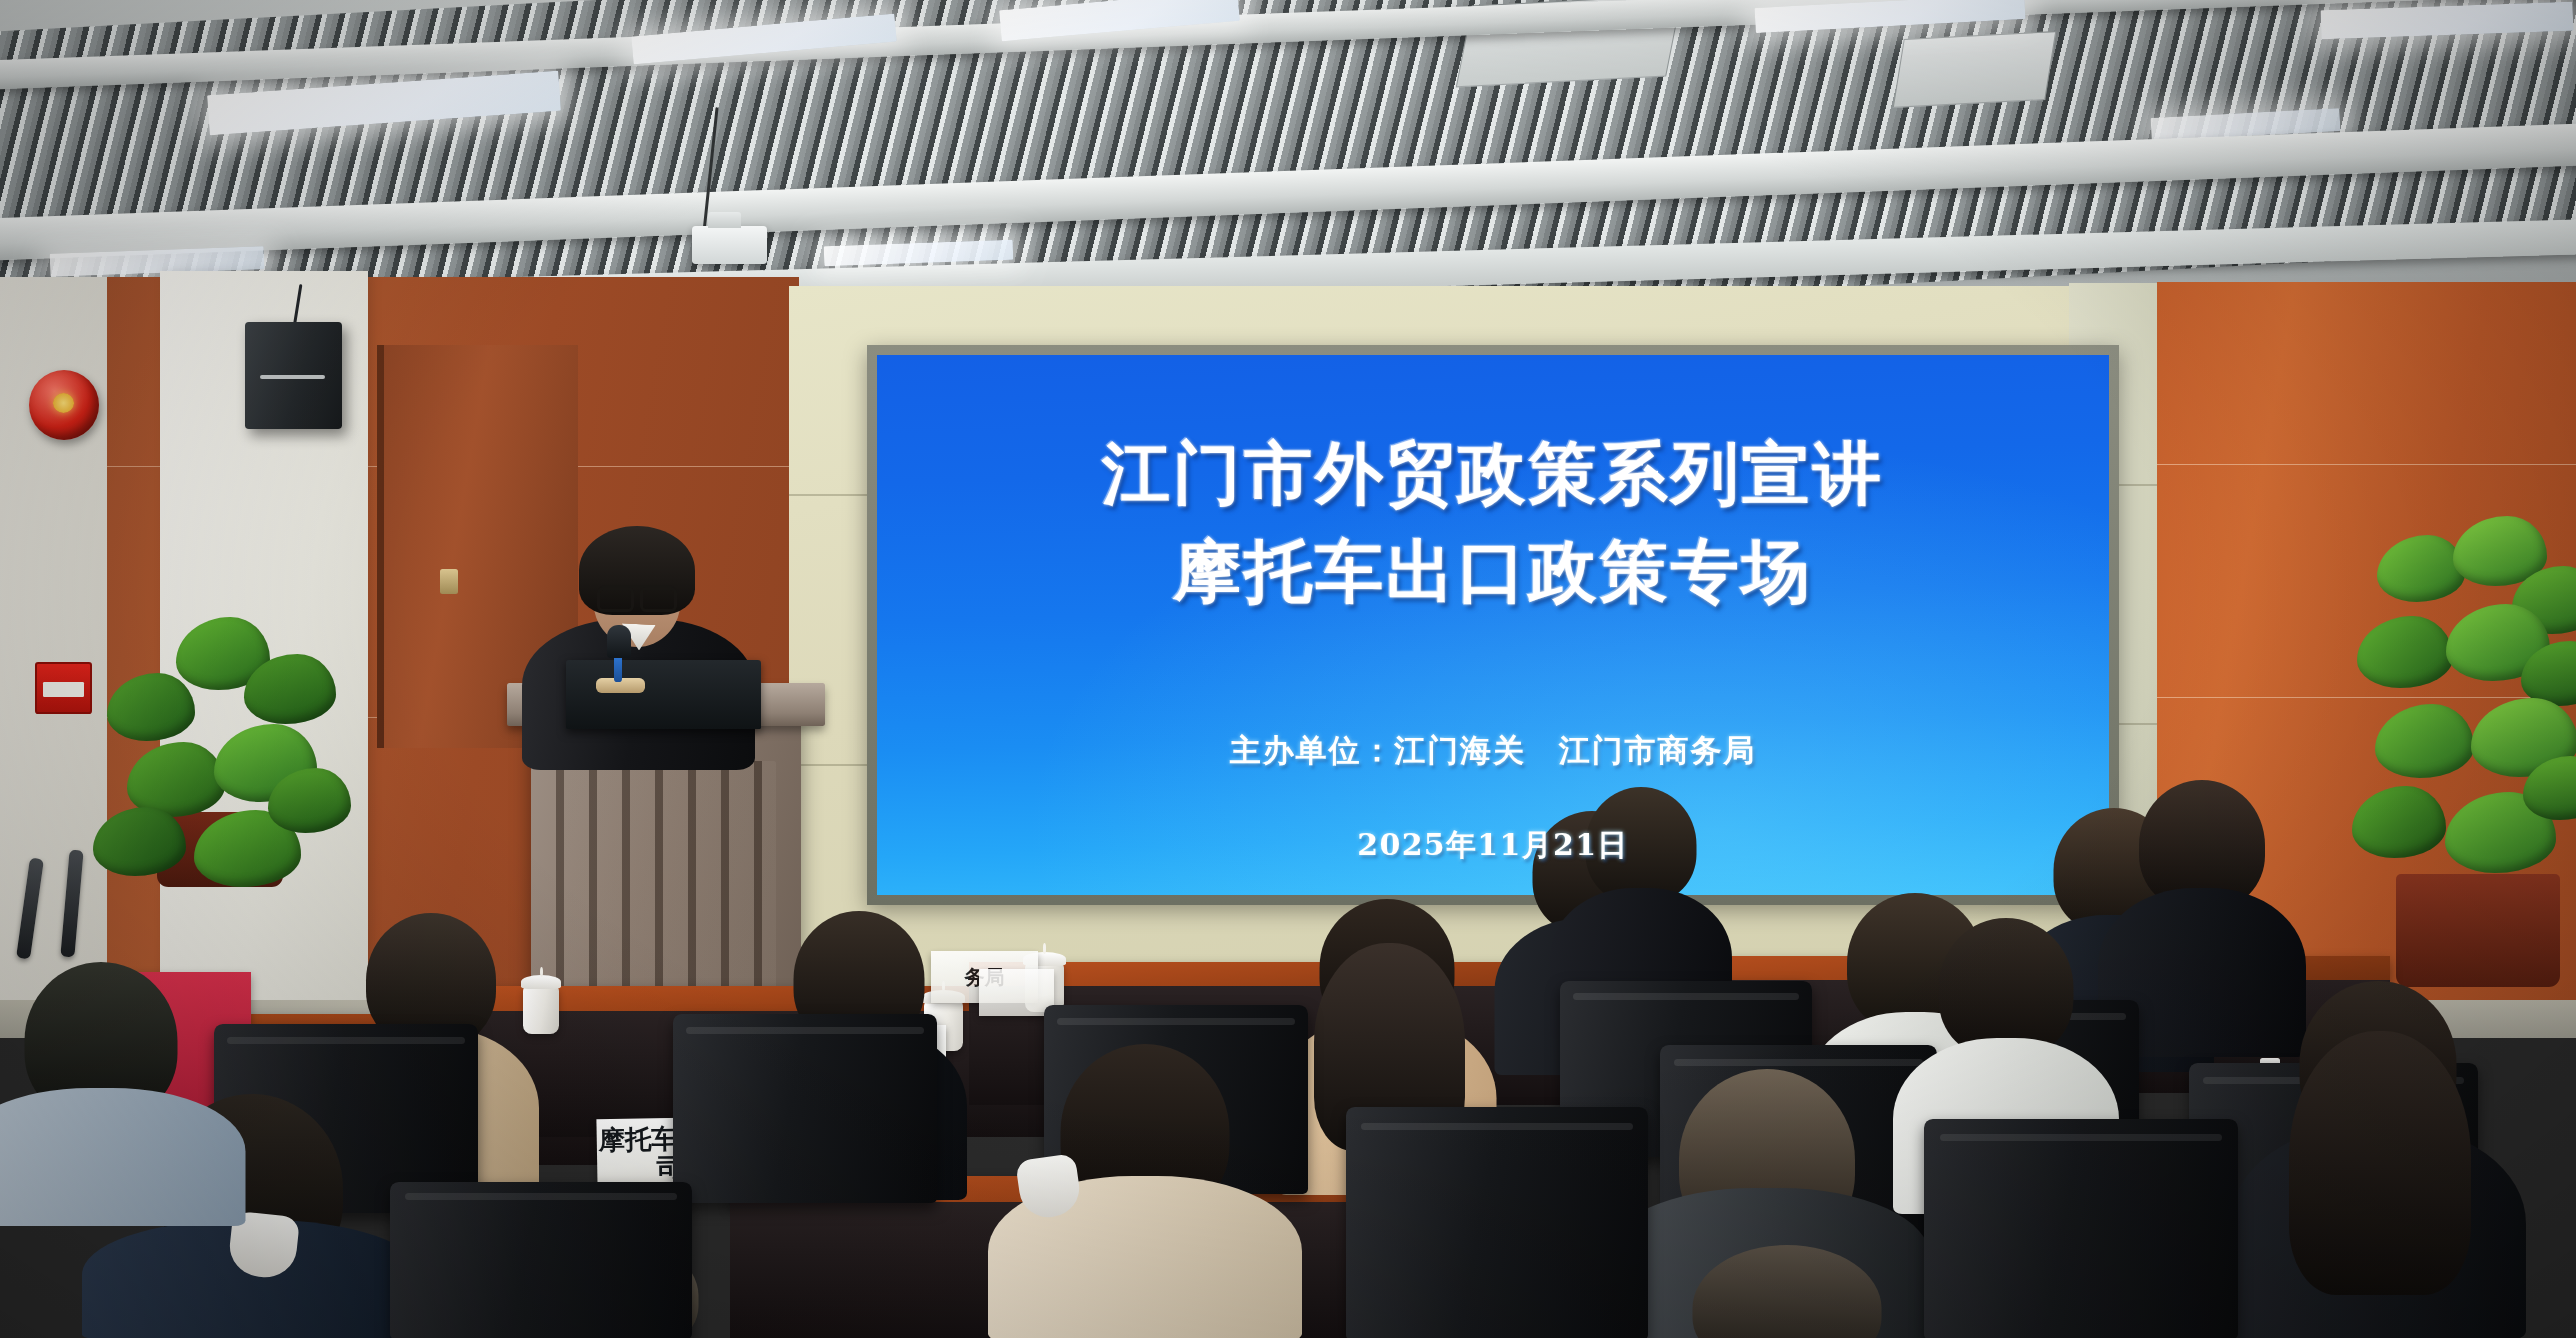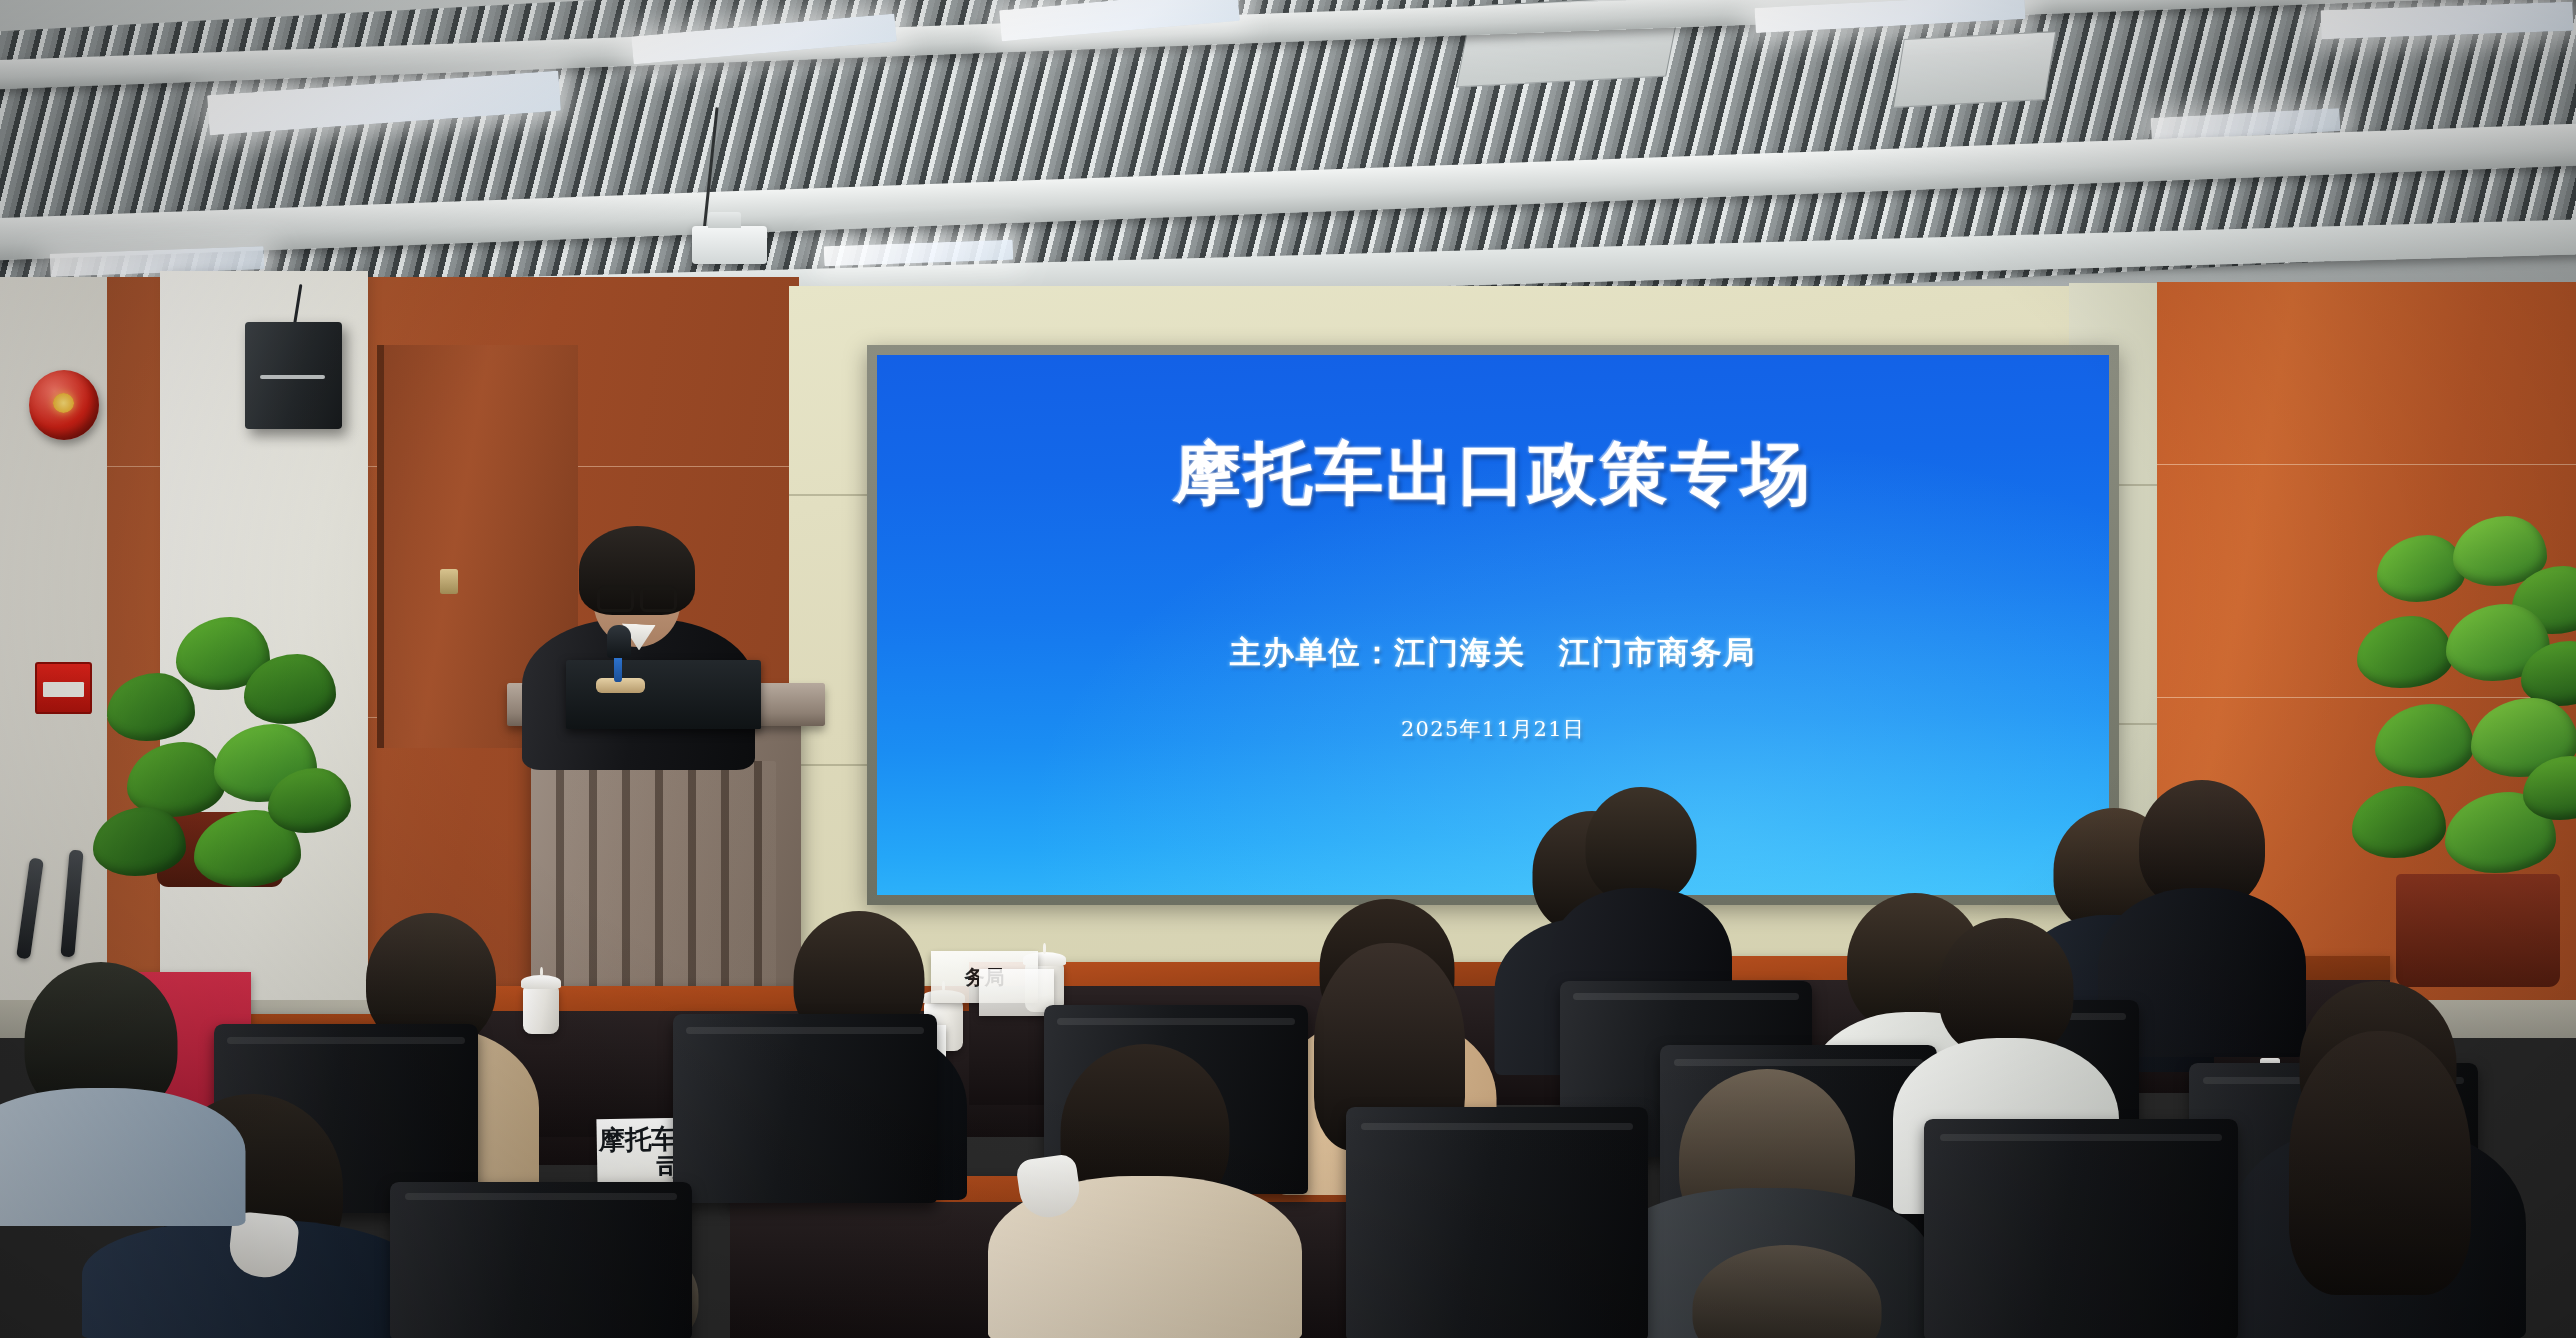--- a/index.html
+++ b/index.html
@@ -158,24 +158,24 @@
     font-family:"DejaVu Serif", serif;
     font-weight:bold;
     font-size:31px;
     color:#ffffff;
     letter-spacing:1.9px;
     text-shadow:0 0 4.4px rgba(180,235,255,.9), 1.9px 2.5px 3.1px rgba(8,50,120,.45);
     white-space:nowrap;
     margin-top:15px;
   }
   .slide-date {
-    margin-top:41px;
+    margin-top:53px;
     font-family:"DejaVu Serif", serif;
-    font-weight:normal;
-    font-size:21px;
+    font-weight:bold;
+    font-size:30px;
     color:#ffffff;
     letter-spacing:1.3px;
     text-shadow:0 0 4.4px rgba(180,235,255,.9), 1.9px 2.5px 3.1px rgba(8,50,120,.45);
   }
 
   
   .fire-bell {
     position:absolute; left:29px; top:370px; width:70px; height:70px;
     border-radius:50%;
     background:radial-gradient(circle at 36% 30%, #ff7a6a, #d62216 55%, #8e1209);
@@ -447,20 +447,21 @@
   <div class="fire-bell"></div>
   <div class="fire-pull"></div>
   <div class="speaker-cord"></div>
   <div class="wall-speaker"></div>
   <div class="door-frame"></div>
   <div class="door-knob"></div>
 
   <div class="screen-bezel">
     <div class="screen">
       <div class="slide-inner">
+        <div class="slide-title">江门市外贸政策系列宣讲</div>
         <div class="slide-title">摩托车出口政策专场</div>
         <div class="slide-gap"></div>
         <div class="slide-org">主办单位：江门海关　江门市商务局</div>
         <div class="slide-date">2025年11月21日</div>
       </div>
     </div>
   </div>
 
   <div class="plant" style="left:88px; top:560px; width:264px; height:327px;">
     <div class="pot" style="width:126px;height:75px;"></div>

